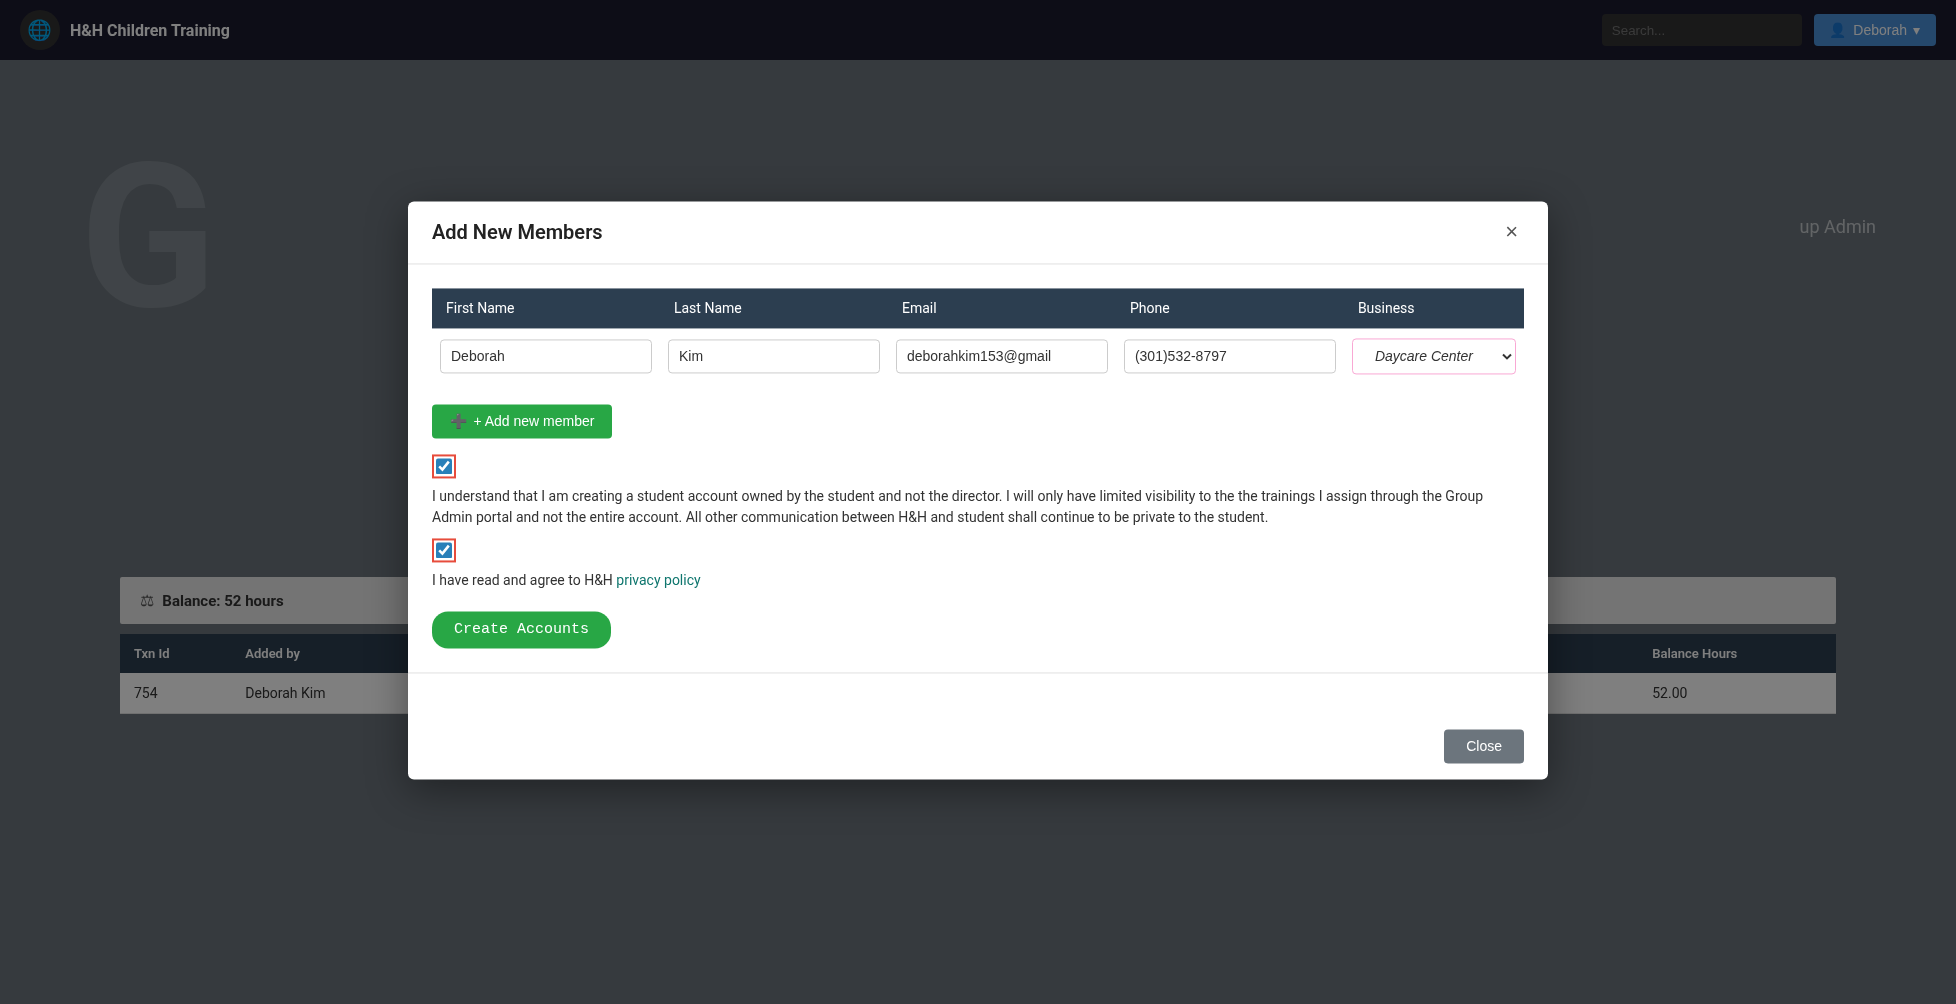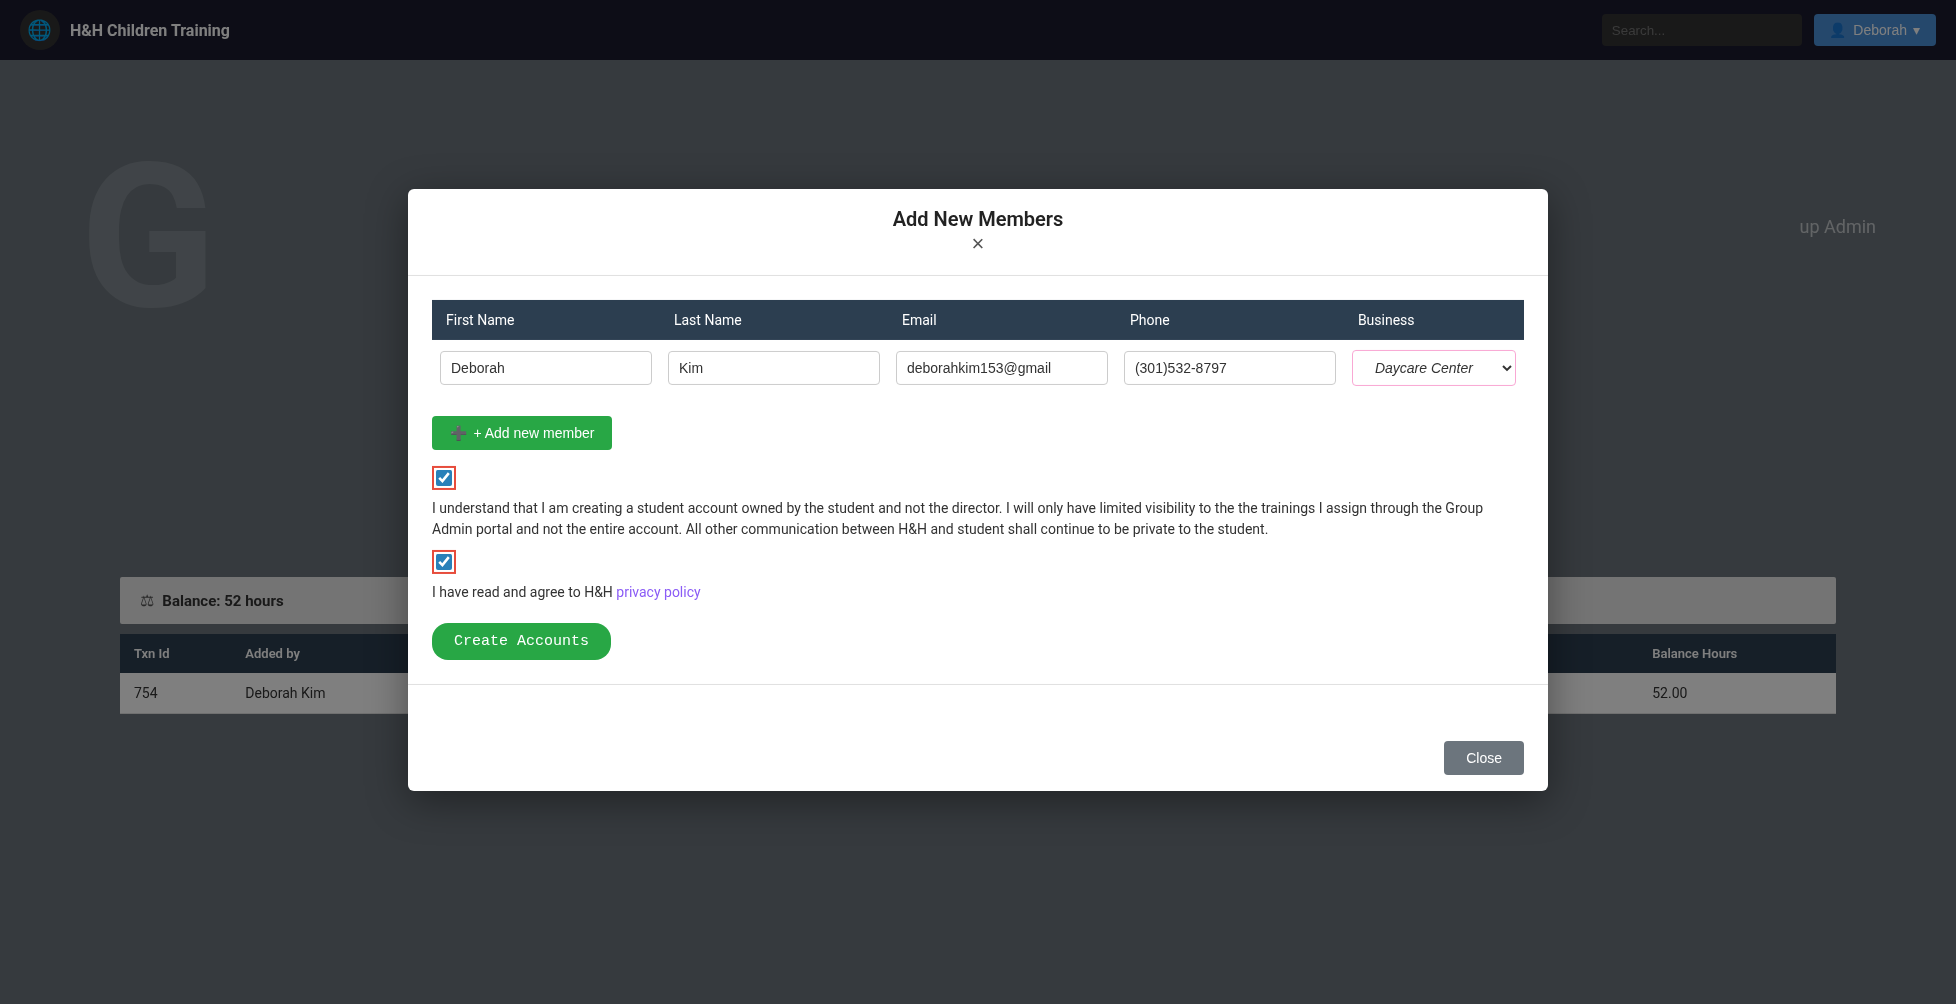--- a/index.html
+++ b/index.html
@@ -174,21 +174,20 @@
       z-index: 200;
       overflow: hidden;
     }
 
     .modal-header {
       display: flex;
       justify-content: space-between;
       align-items: center;
       padding: 18px 24px;
       border-bottom: 1px solid #e0e0e0;
-      flex-direction: column;
     }
     .modal-title {
       font-size: 20px;
       font-weight: 600;
       color: #222;
     }
     .modal-close {
       background: none;
       border: none;
       font-size: 22px;
@@ -282,21 +281,21 @@
       accent-color: #2980b9;
     }
 
     .consent-text {
       font-size: 14px;
       color: #333;
       line-height: 1.5;
     }
 
     .privacy-link {
-      color: #8b5cf6;
+      color: #0f766e;
       text-decoration: none;
     }
 
     
     .create-accounts-btn {
       background: #28a745;
       color: white;
       border: none;
       border-radius: 16px;
       padding: 10px 22px;

